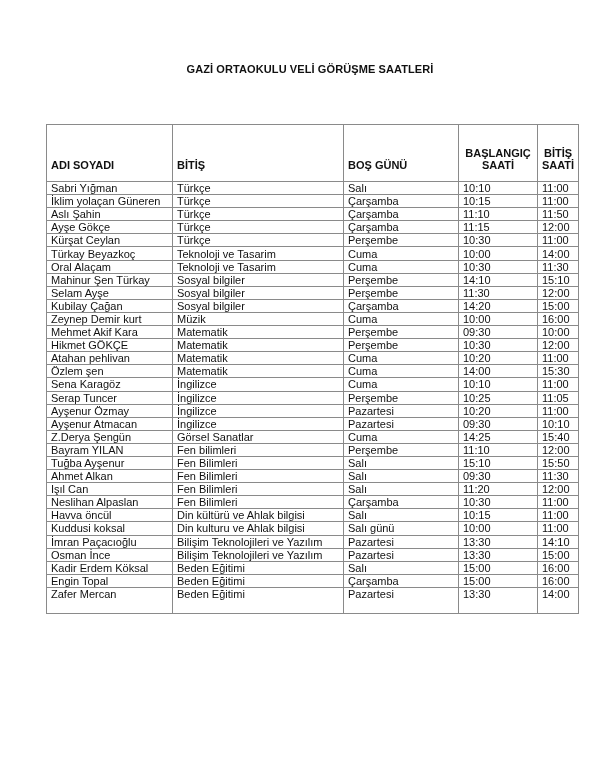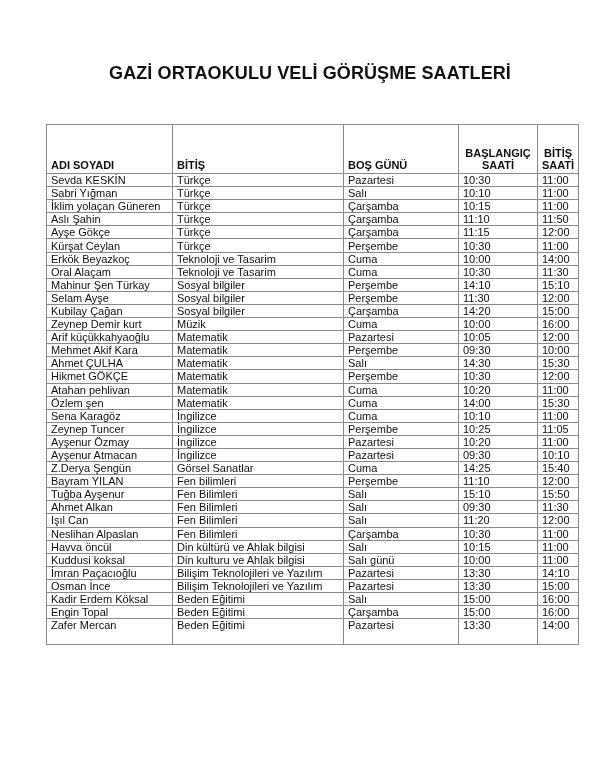--- a/index.html
+++ b/index.html
@@ -1,20 +1,20 @@
 <!DOCTYPE html>
 <html><head>
 <meta charset="utf-8">
 <style>
   html, body { margin: 0; padding: 0; background: #ffffff; }
   body { width: 612px; height: 768px; position: relative; overflow: hidden; font-family: "Liberation Sans", sans-serif; color: #111; }
-  .title { position: absolute; left: 0; width: 612px; top: 63px; text-align: center; font-weight: bold; font-size: 18px; letter-spacing: 0.1px; padding-left: 8px; box-sizing: border-box; }
+  .title { position: absolute; left: 0; width: 612px; top: 63px; text-align: center; font-weight: bold; font-size: 11px; letter-spacing: 0.1px; padding-left: 8px; box-sizing: border-box; }
   table.sched { position: absolute; left: 46px; top: 124px; border-collapse: collapse; table-layout: fixed; width: 532px; }
   table.sched th, table.sched td { border: 1px solid #8a8a8a; padding: 0 0 0 4px; font-size: 11px; line-height: 12px; white-space: nowrap; overflow: hidden; }
-  table.sched th { height: 46px; vertical-align: bottom; font-weight: bold; text-align: left; padding-bottom: 2px; border-radius: 14px; }
+  table.sched th { height: 46px; vertical-align: bottom; font-weight: bold; text-align: left; padding-bottom: 10px; border-radius: 14px; }
   table.sched th.center { text-align: center; padding-left: 0; }
   table.sched td { height: 12.1px; }
   table.sched tr.last td { height: 25px; vertical-align: top; }
   col.c1 { width: 126px; } col.c2 { width: 171px; } col.c3 { width: 115px; } col.c4 { width: 79px; } col.c5 { width: 41px; }
 </style>
 </head>
 <body>
 
 <div class="title">GAZİ ORTAOKULU VELİ GÖRÜŞME SAATLERİ</div>
 
@@ -30,27 +30,20 @@
     <tr>
       <th>ADI SOYADI</th>
       <th>BİTİŞ</th>
       <th>BOŞ GÜNÜ</th>
       <th class="center"><span>BAŞLANGIÇ</span><br><span>SAATİ</span></th>
       <th class="center"><span>BİTİŞ</span><br><span>SAATİ</span></th>
     </tr>
   </thead>
   <tbody id="rows">
       <tr>
-        <td>Sevda KESKİN</td>
-        <td>Türkçe</td>
-        <td>Pazartesi</td>
-        <td>10:30</td>
-        <td>11:00</td>
-      </tr>
-      <tr>
         <td>Sabri Yığman</td>
         <td>Türkçe</td>
         <td>Salı</td>
         <td>10:10</td>
         <td>11:00</td>
       </tr>
       <tr>
         <td>İklim yolaçan Güneren</td>
         <td>Türkçe</td>
         <td>Çarşamba</td>
@@ -72,21 +65,21 @@
         <td>12:00</td>
       </tr>
       <tr>
         <td>Kürşat Ceylan</td>
         <td>Türkçe</td>
         <td>Perşembe</td>
         <td>10:30</td>
         <td>11:00</td>
       </tr>
       <tr>
-        <td>Erkök Beyazkoç</td>
+        <td>Türkay Beyazkoç</td>
         <td>Teknoloji ve Tasarim</td>
         <td>Cuma</td>
         <td>10:00</td>
         <td>14:00</td>
       </tr>
       <tr>
         <td>Oral Alaçam</td>
         <td>Teknoloji ve Tasarim</td>
         <td>Cuma</td>
         <td>10:30</td>
@@ -114,39 +107,25 @@
         <td>15:00</td>
       </tr>
       <tr>
         <td>Zeynep Demir kurt</td>
         <td>Müzik</td>
         <td>Cuma</td>
         <td>10:00</td>
         <td>16:00</td>
       </tr>
       <tr>
-        <td>Arif küçükkahyaoğlu</td>
-        <td>Matematik</td>
-        <td>Pazartesi</td>
-        <td>10:05</td>
-        <td>12:00</td>
-      </tr>
-      <tr>
         <td>Mehmet Akif Kara</td>
         <td>Matematik</td>
         <td>Perşembe</td>
         <td>09:30</td>
         <td>10:00</td>
-      </tr>
-      <tr>
-        <td>Ahmet ÇULHA</td>
-        <td>Matematik</td>
-        <td>Salı</td>
-        <td>14:30</td>
-        <td>15:30</td>
       </tr>
       <tr>
         <td>Hikmet GÖKÇE</td>
         <td>Matematik</td>
         <td>Perşembe</td>
         <td>10:30</td>
         <td>12:00</td>
       </tr>
       <tr>
         <td>Atahan pehlivan</td>
@@ -163,21 +142,21 @@
         <td>15:30</td>
       </tr>
       <tr>
         <td>Sena Karagöz</td>
         <td>İngilizce</td>
         <td>Cuma</td>
         <td>10:10</td>
         <td>11:00</td>
       </tr>
       <tr>
-        <td>Zeynep Tuncer</td>
+        <td>Serap Tuncer</td>
         <td>İngilizce</td>
         <td>Perşembe</td>
         <td>10:25</td>
         <td>11:05</td>
       </tr>
       <tr>
         <td>Ayşenur Özmay</td>
         <td>İngilizce</td>
         <td>Pazartesi</td>
         <td>10:20</td>

